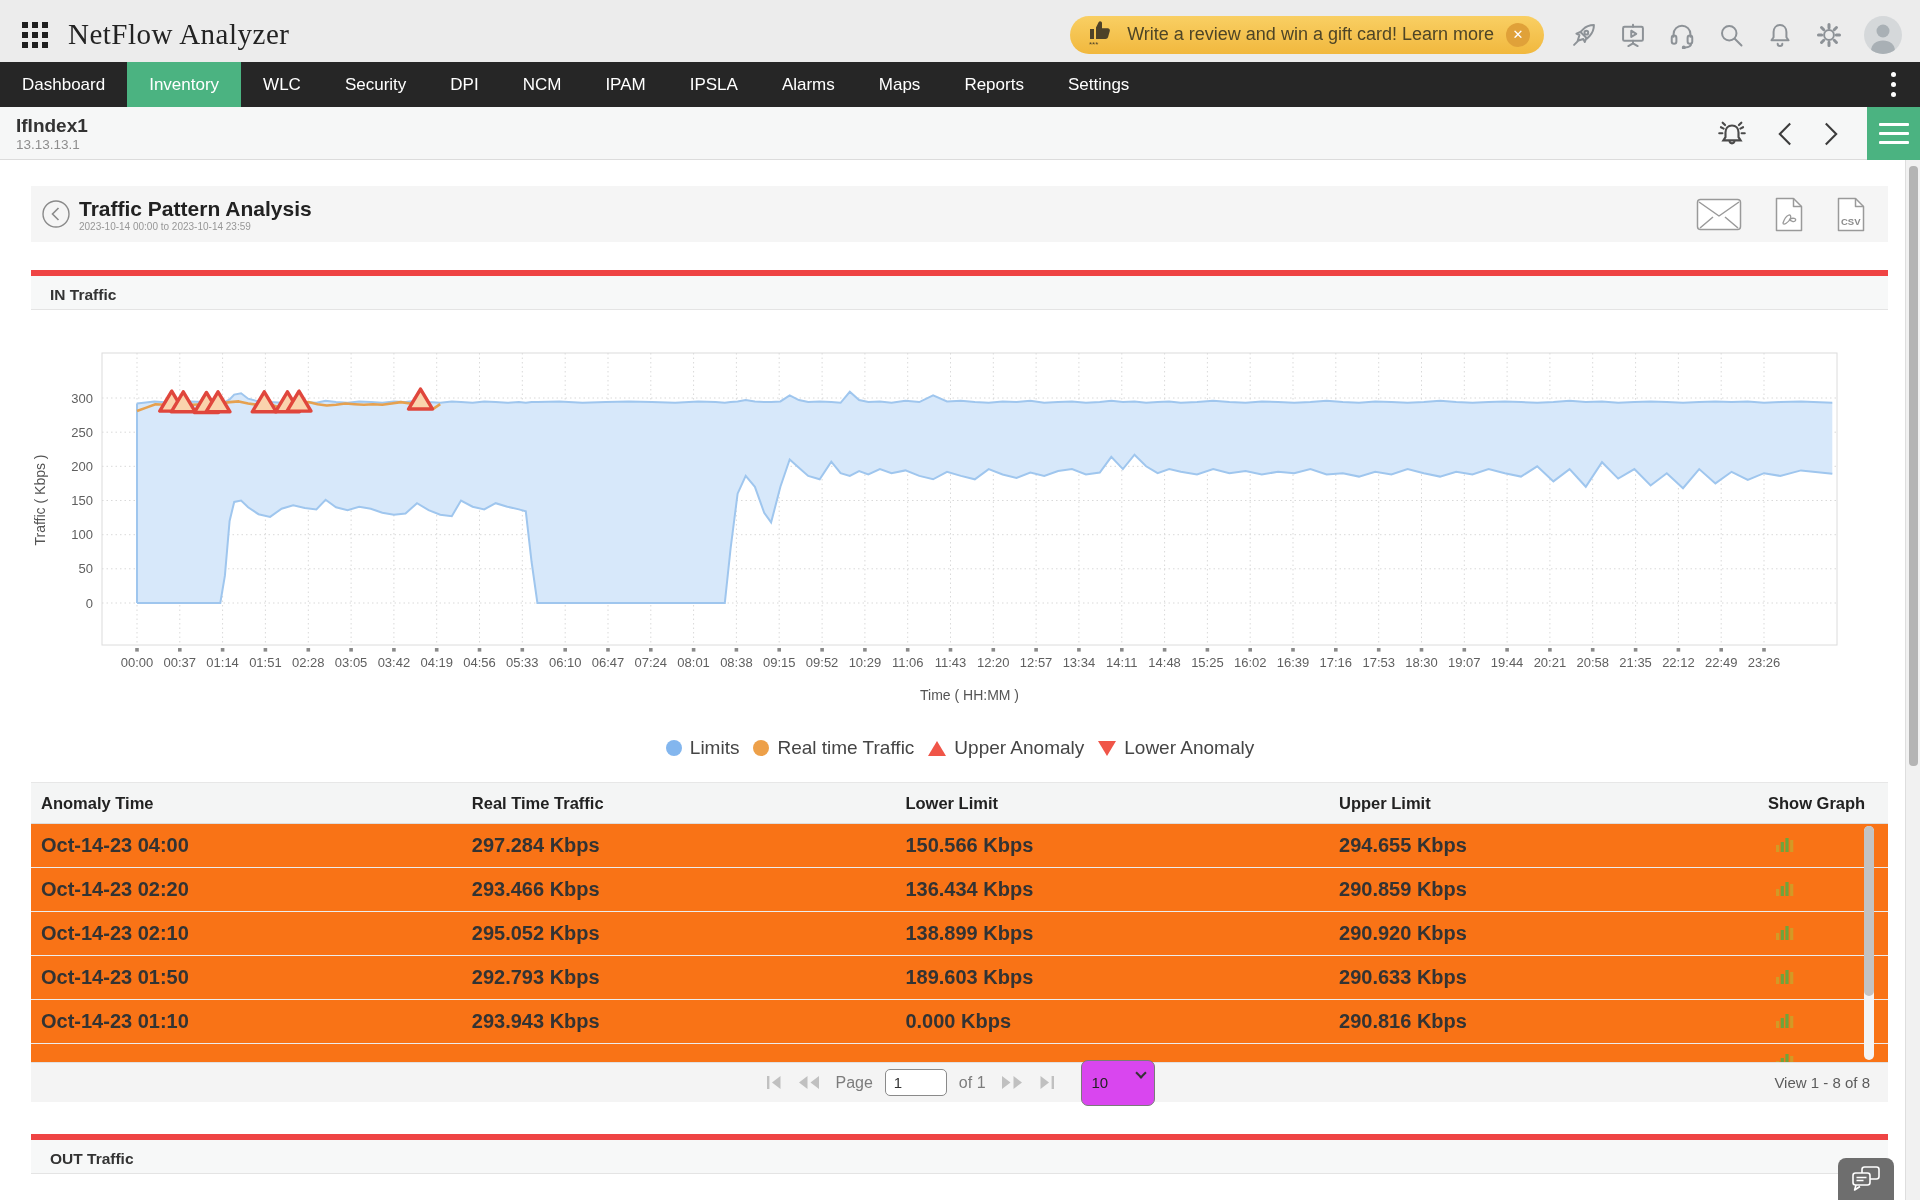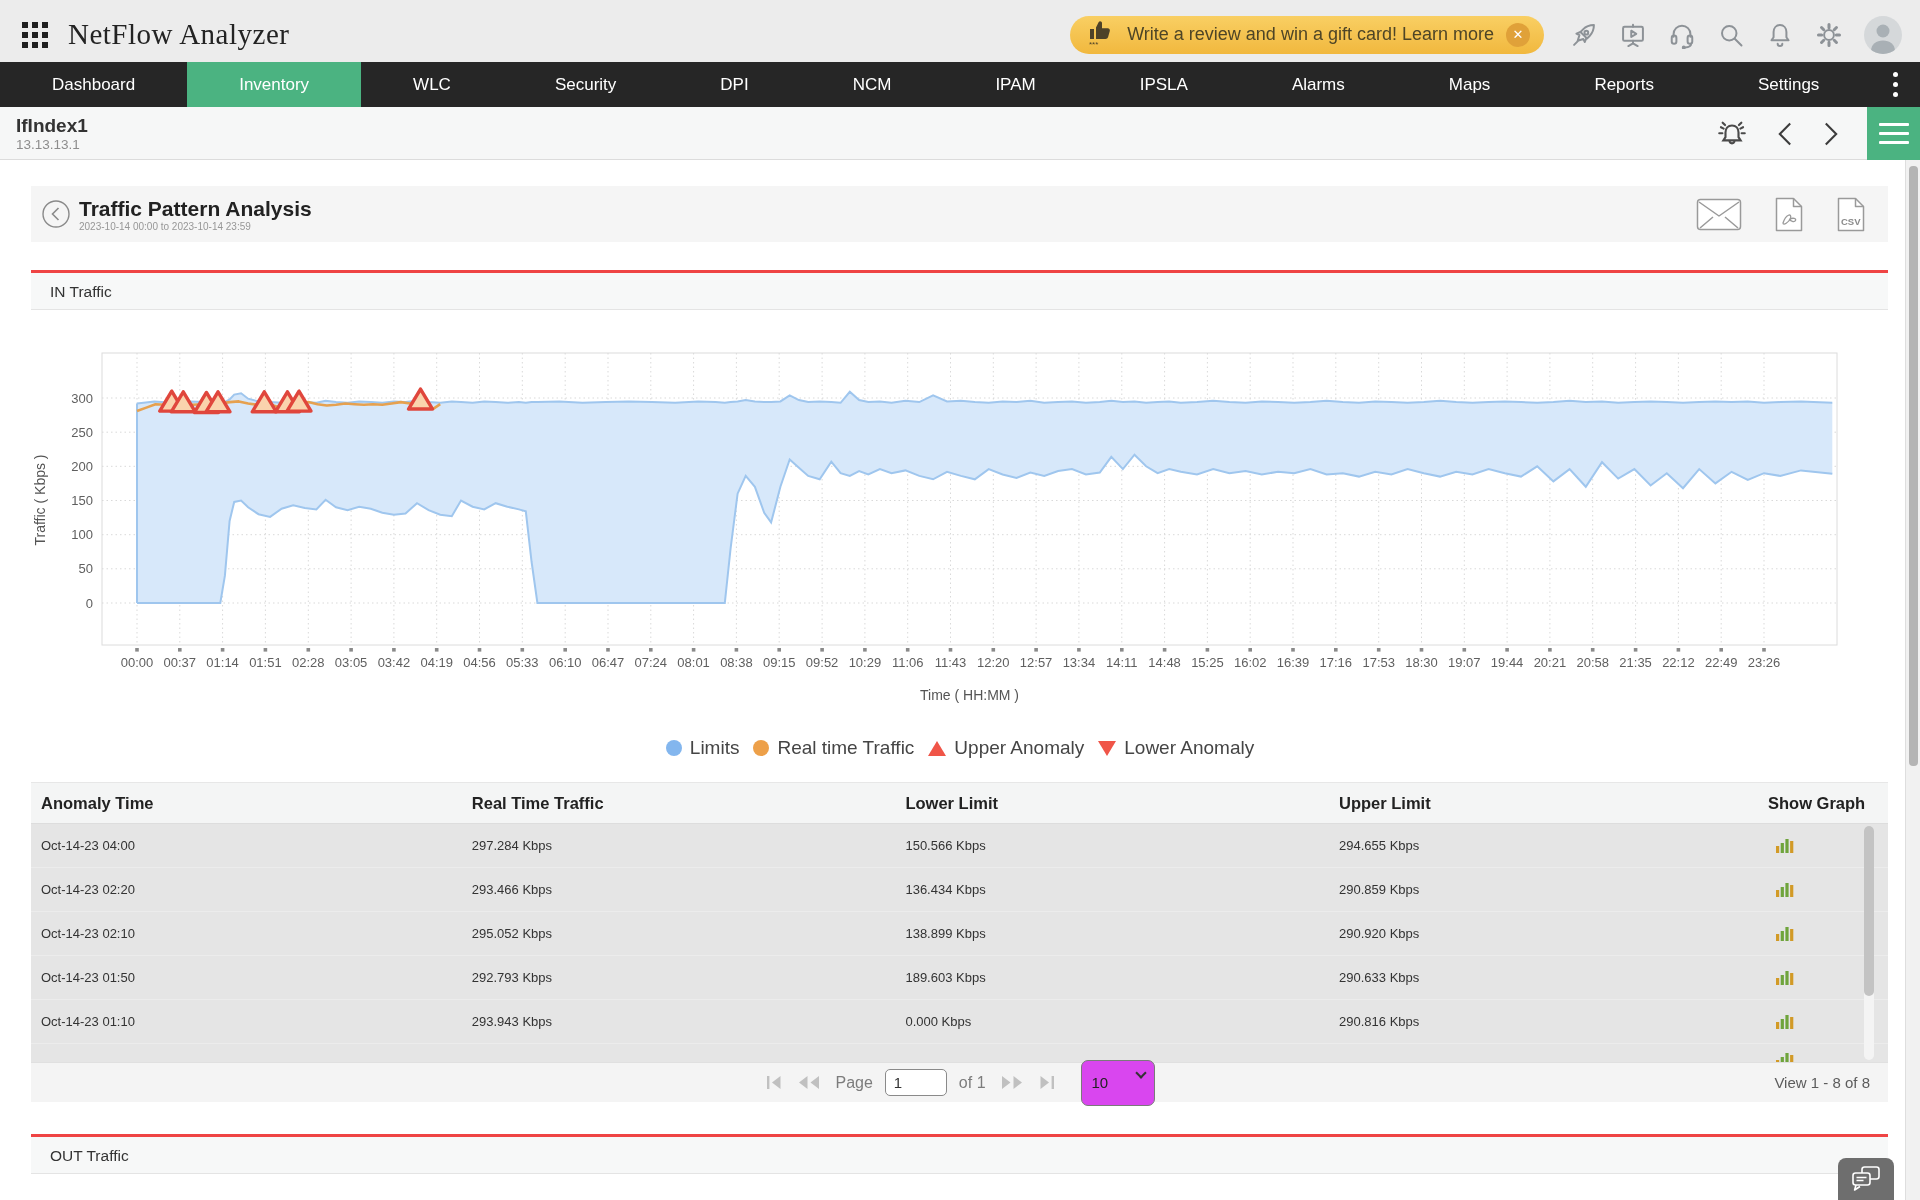--- a/index.html
+++ b/index.html
@@ -15,21 +15,21 @@
   .review-banner .txt { font-size:18px; color:#4e4526; }
   .close-circle { width:24px; height:24px; border-radius:50%; background:#e0a139; color:#fff; display:flex;
     align-items:center; justify-content:center; font-size:13px; }
   .topbar-icons { display:flex; align-items:center; gap:21px; margin-left:26px; }
   .topbar-icons svg { display:block; }
   .ticon { stroke:#8d9297; fill:none; stroke-width:1.7; stroke-linecap:round; stroke-linejoin:round; }
 
   
   .mainnav { height:45px; background:#262626; display:flex; align-items:stretch; }
   .mainnav ul { display:flex; list-style:none; }
-  .mainnav li { color:#fff; font-size:17px; line-height:45px; padding:0 52px; cursor:pointer; white-space:nowrap; }
+  .mainnav li { color:#fff; font-size:17px; line-height:45px; padding:0 22px; cursor:pointer; white-space:nowrap; }
   .nav-kebab { margin-left:auto; width:54px; display:flex; align-items:center; justify-content:center; cursor:pointer; }
   .nav-kebab i { display:block; width:5px; height:5px; border-radius:50%; background:#fff; margin:2.5px 0; }
   .nav-kebab .dots { display:flex; flex-direction:column; }
 
   
   .subheader { height:53px; background:#f6f7f7; border-bottom:1px solid #dcdcdc; display:flex; align-items:center;
     padding-left:16px; position:relative; }
   .sub-title { font-size:19px; font-weight:bold; color:#333; line-height:22px; }
   .sub-ip { font-size:13.5px; color:#8d8d8d; }
   .sub-controls { position:absolute; right:0; top:0; height:53px; display:flex; align-items:center; }
@@ -41,22 +41,22 @@
   
   .card-x { margin-left:31px; margin-right:32px; }
   .report-header { margin-top:26px; height:56px; background:#f5f5f5; display:flex; align-items:center; position:relative; padding-left:8px; }
   .back-btn { width:30px; height:30px; margin:0 8px 0 2px; cursor:pointer; }
   .report-title { font-size:21px; font-weight:bold; color:#222; line-height:25px; }
   .report-dates { font-size:10px; color:#979797; }
   .export-icons { position:absolute; right:22px; top:0; height:56px; display:flex; align-items:center; gap:32px; }
   .export-icons svg { display:block; cursor:pointer; }
   .eicon { stroke:#9a9a9a; fill:#fff; stroke-width:1.5; stroke-linejoin:round; }
 
-  .section-bar { margin-top:28px; height:40px; background:#f7f8f8; border-top:3px solid #ef4444; border-bottom:1px solid #e4e4e4;
-    line-height:38px; padding-left:19px; font-size:15.5px; font-weight:normal; color:#333; }
+  .section-bar { margin-top:28px; height:40px; background:#f7f8f8; border-top:6px solid #ef4444; border-bottom:1px solid #e4e4e4;
+    line-height:38px; padding-left:19px; font-size:15.5px; font-weight:bold; color:#333; }
   .section-bar.out { margin-top:32px; }
 
   
   .chart-wrap { height:400px; position:relative; }
   .chart-wrap svg { position:absolute; left:0; top:0; }
   .grid { stroke:#d9d9d9; stroke-width:1; stroke-dasharray:1.5 3; fill:none; }
   .ytick, .xtick { font-family:"Liberation Sans",sans-serif; font-size:13px; fill:#5f5f5f; }
   .axis-title { font-family:"Liberation Sans",sans-serif; font-size:14px; fill:#555; }
 
   
@@ -65,21 +65,21 @@
   .legend .dot { width:16px; height:16px; border-radius:50%; display:inline-block; }
   .legend .tri-up { width:0; height:0; border-left:9px solid transparent; border-right:9px solid transparent; border-bottom:15px solid #f05548; }
   .legend .tri-down { width:0; height:0; border-left:9px solid transparent; border-right:9px solid transparent; border-top:15px solid #f05548; }
 
   
   .anomaly-table { margin-top:20px; position:relative; }
   .t-head { display:grid; grid-template-columns:23.2% 23.35% 23.35% 23.1% 1fr; height:42px; align-items:center;
     background:#f4f5f5; border-top:1px solid #e7e7e7; border-bottom:1px solid #ddd; font-size:16.5px; font-weight:bold; color:#222; }
   .t-head > div, .t-row > div { padding-left:10px; }
   .t-row { display:grid; grid-template-columns:23.2% 23.35% 23.35% 23.1% 1fr; height:44px; align-items:center;
-    border-bottom:1px solid #ececec; font-size:13px; color:#333; background:#e5e5e5; }
+    border-bottom:1px solid #ececec; font-size:20px; color:#333; background:#f97316;font-weight:bold; }
   .t-row.partial { height:18px; overflow:hidden; border-bottom:none; align-items:start; }
   .t-row .graph-cell { padding-left:18px; }
   .graph-icon { cursor:pointer; display:inline-block; }
   .table-scrollbar { position:absolute; right:14px; top:44px; width:10px; height:234px; background:#f4f4f4; border-radius:5px; }
   .table-scrollbar .thumb { width:10px; height:170px; background:#c3c3c3; border-radius:5px; }
 
   
   .pager { height:40px; background:#f4f4f4; border-top:1px solid #e0e0e0; position:relative;
     display:flex; align-items:center; justify-content:center; gap:10px; }
   .pager .pbtn { cursor:pointer; display:flex; padding:0 2px; }

